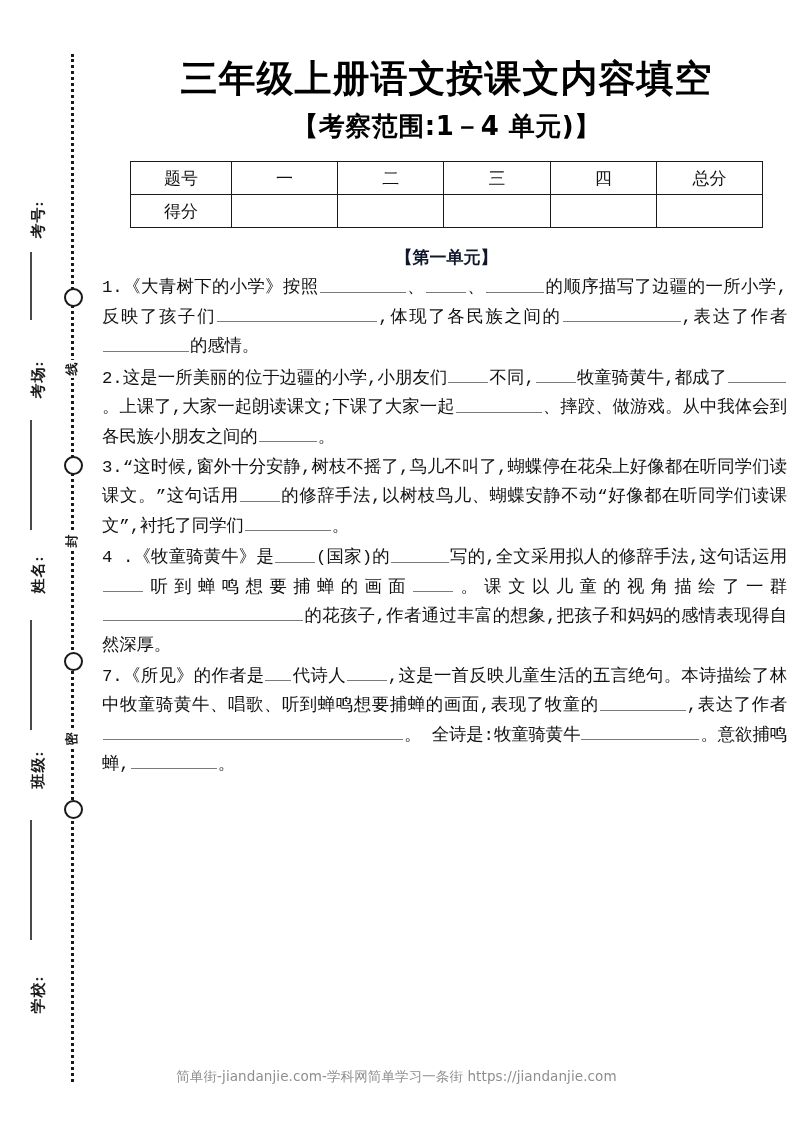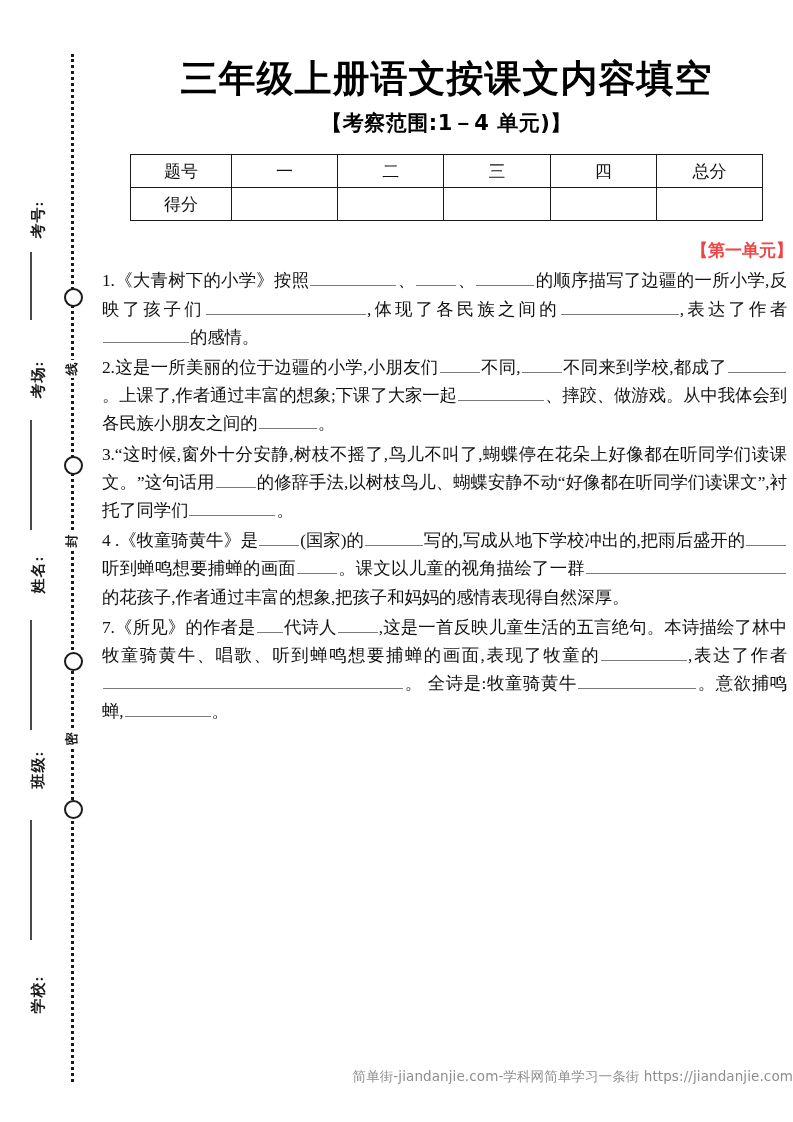--- a/index.html
+++ b/index.html
@@ -100,21 +100,21 @@
     font-size: 37px;
     letter-spacing: 1px;
     color: #000000;
     line-height: 1.12;
   }
   .doc-subtitle {
     margin: 10px 0 0 0;
     text-align: center;
     font-family: "DejaVu Sans", "Liberation Sans", sans-serif;
     font-weight: 700;
-    font-size: 21px;
+    font-size: 26px;
     letter-spacing: 0.5px;
     color: #000000;
   }
 
   
   .score-table {
     margin: 17px auto 0 auto;
     border-collapse: collapse;
     width: 633px;
     table-layout: fixed;
@@ -127,33 +127,33 @@
     font-family: "Liberation Serif", "DejaVu Serif", serif;
     font-weight: 400;
     font-size: 17px;
     color: #111111;
   }
   .score-table .col-head { width: 98px; }
 
   
   .unit-heading {
     margin: 18px 0 4px 0;
-    text-align: right;
+    text-align: center;
     font-family: "Liberation Serif", "DejaVu Serif", serif;
     font-weight: 700;
     font-size: 17px;
-    color: #ef4444;
+    color: #0f172a;
   }
 
   
   .questions {
     padding: 0 6px 0 2px;
   }
   .q {
-    font-family: Liberation Serif, serif;
+    font-family: Liberation Mono, monospace;
     font-size: 17.4px;
     line-height: 1.62;
     color: #111111;
     text-align: justify;
     margin: 0 0 2px 0;
     letter-spacing: -0.1px;
   }
   .blank {
     display: inline-block;
     border-bottom: 1px solid #7a7a7a;
@@ -170,21 +170,21 @@
   .b-w200 { width: 200px; }
   .b-w240 { width: 240px; }
   .b-w300 { width: 300px; }
 
   
   .watermark {
     position: absolute;
     left: 0;
     right: 0;
     top: 1068px;
-    text-align: right;
+    text-align: center;
     font-family: "DejaVu Sans", "Liberation Sans", sans-serif;
     font-size: 13.5px;
     color: #8e8e8e;
     letter-spacing: 0.1px;
   }
 </style>
 </head>
 <body>
 
 <div class="seal-strip">
@@ -241,25 +241,25 @@
       </tr>
     </tbody>
   </table>
 
   <div class="unit-heading">【第一单元】</div>
 
   <div class="questions">
 
     <p class="q"><span>1.</span><span>《大青树下的小学》按照</span><span class="blank b-lg"></span><span>、</span><span class="blank b-sm"></span><span>、</span><span class="blank b-md"></span><span>的顺序描写了边疆的一所小学,反映了孩子们</span><span class="blank b-xxl"></span><span>,体现了各民族之间的</span><span class="blank b-xl"></span><span>,表达了作者</span><span class="blank b-lg"></span><span>的感情。</span></p>
 
-    <p class="q"><span>2.</span><span>这是一所美丽的位于边疆的小学,小朋友们</span><span class="blank b-sm"></span><span>不同,</span><span class="blank b-sm"></span><span>不同来到学校,都成了</span><span class="blank b-md"></span><span>。上课了,作者通过丰富的想象;下课了大家一起</span><span class="blank b-lg"></span><span>、摔跤、做游戏。从中我体会到各民族小朋友之间的</span><span class="blank b-md"></span><span>。</span></p>
+    <p class="q"><span>2.</span><span>这是一所美丽的位于边疆的小学,小朋友们</span><span class="blank b-sm"></span><span>不同,</span><span class="blank b-sm"></span><span>牧童骑黄牛,都成了</span><span class="blank b-md"></span><span>。上课了,大家一起朗读课文;下课了大家一起</span><span class="blank b-lg"></span><span>、摔跤、做游戏。从中我体会到各民族小朋友之间的</span><span class="blank b-md"></span><span>。</span></p>
 
     <p class="q"><span>3.</span><span>“这时候,窗外十分安静,树枝不摇了,鸟儿不叫了,蝴蝶停在花朵上好像都在听同学们读课文。”这句话用</span><span class="blank b-sm"></span><span>的修辞手法,以树枝鸟儿、蝴蝶安静不动“好像都在听同学们读课文”,衬托了同学们</span><span class="blank b-lg"></span><span>。</span></p>
 
-    <p class="q"><span>4 .</span><span>《牧童骑黄牛》是</span><span class="blank b-sm"></span><span>(国家)的</span><span class="blank b-md"></span><span>写的,写成从地下学校冲出的,把雨后盛开的</span><span class="blank b-sm"></span><span>听到蝉鸣想要捕蝉的画面</span><span class="blank b-sm"></span><span>。课文以儿童的视角描绘了一群</span><span class="blank b-w200"></span><span>的花孩子,作者通过丰富的想象,把孩子和妈妈的感情表现得自然深厚。</span></p>
+    <p class="q"><span>4 .</span><span>《牧童骑黄牛》是</span><span class="blank b-sm"></span><span>(国家)的</span><span class="blank b-md"></span><span>写的,全文采用拟人的修辞手法,这句话运用</span><span class="blank b-sm"></span><span>听到蝉鸣想要捕蝉的画面</span><span class="blank b-sm"></span><span>。课文以儿童的视角描绘了一群</span><span class="blank b-w200"></span><span>的花孩子,作者通过丰富的想象,把孩子和妈妈的感情表现得自然深厚。</span></p>
 
 
 
     <p class="q"><span>7.</span><span>《所见》的作者是</span><span class="blank b-xs"></span><span>代诗人</span><span class="blank b-sm"></span><span>,这是一首反映儿童生活的五言绝句。本诗描绘了林中牧童骑黄牛、唱歌、听到蝉鸣想要捕蝉的画面,表现了牧童的</span><span class="blank b-lg"></span><span>,表达了作者</span><span class="blank b-w300"></span><span>。 全诗是:牧童骑黄牛</span><span class="blank b-xl"></span><span>。意欲捕鸣蝉,</span><span class="blank b-lg"></span><span>。</span></p>
 
   </div>
 </div>
 
 <div class="watermark">简单街-jiandanjie.com-学科网简单学习一条街 https://jiandanjie.com</div>
 

